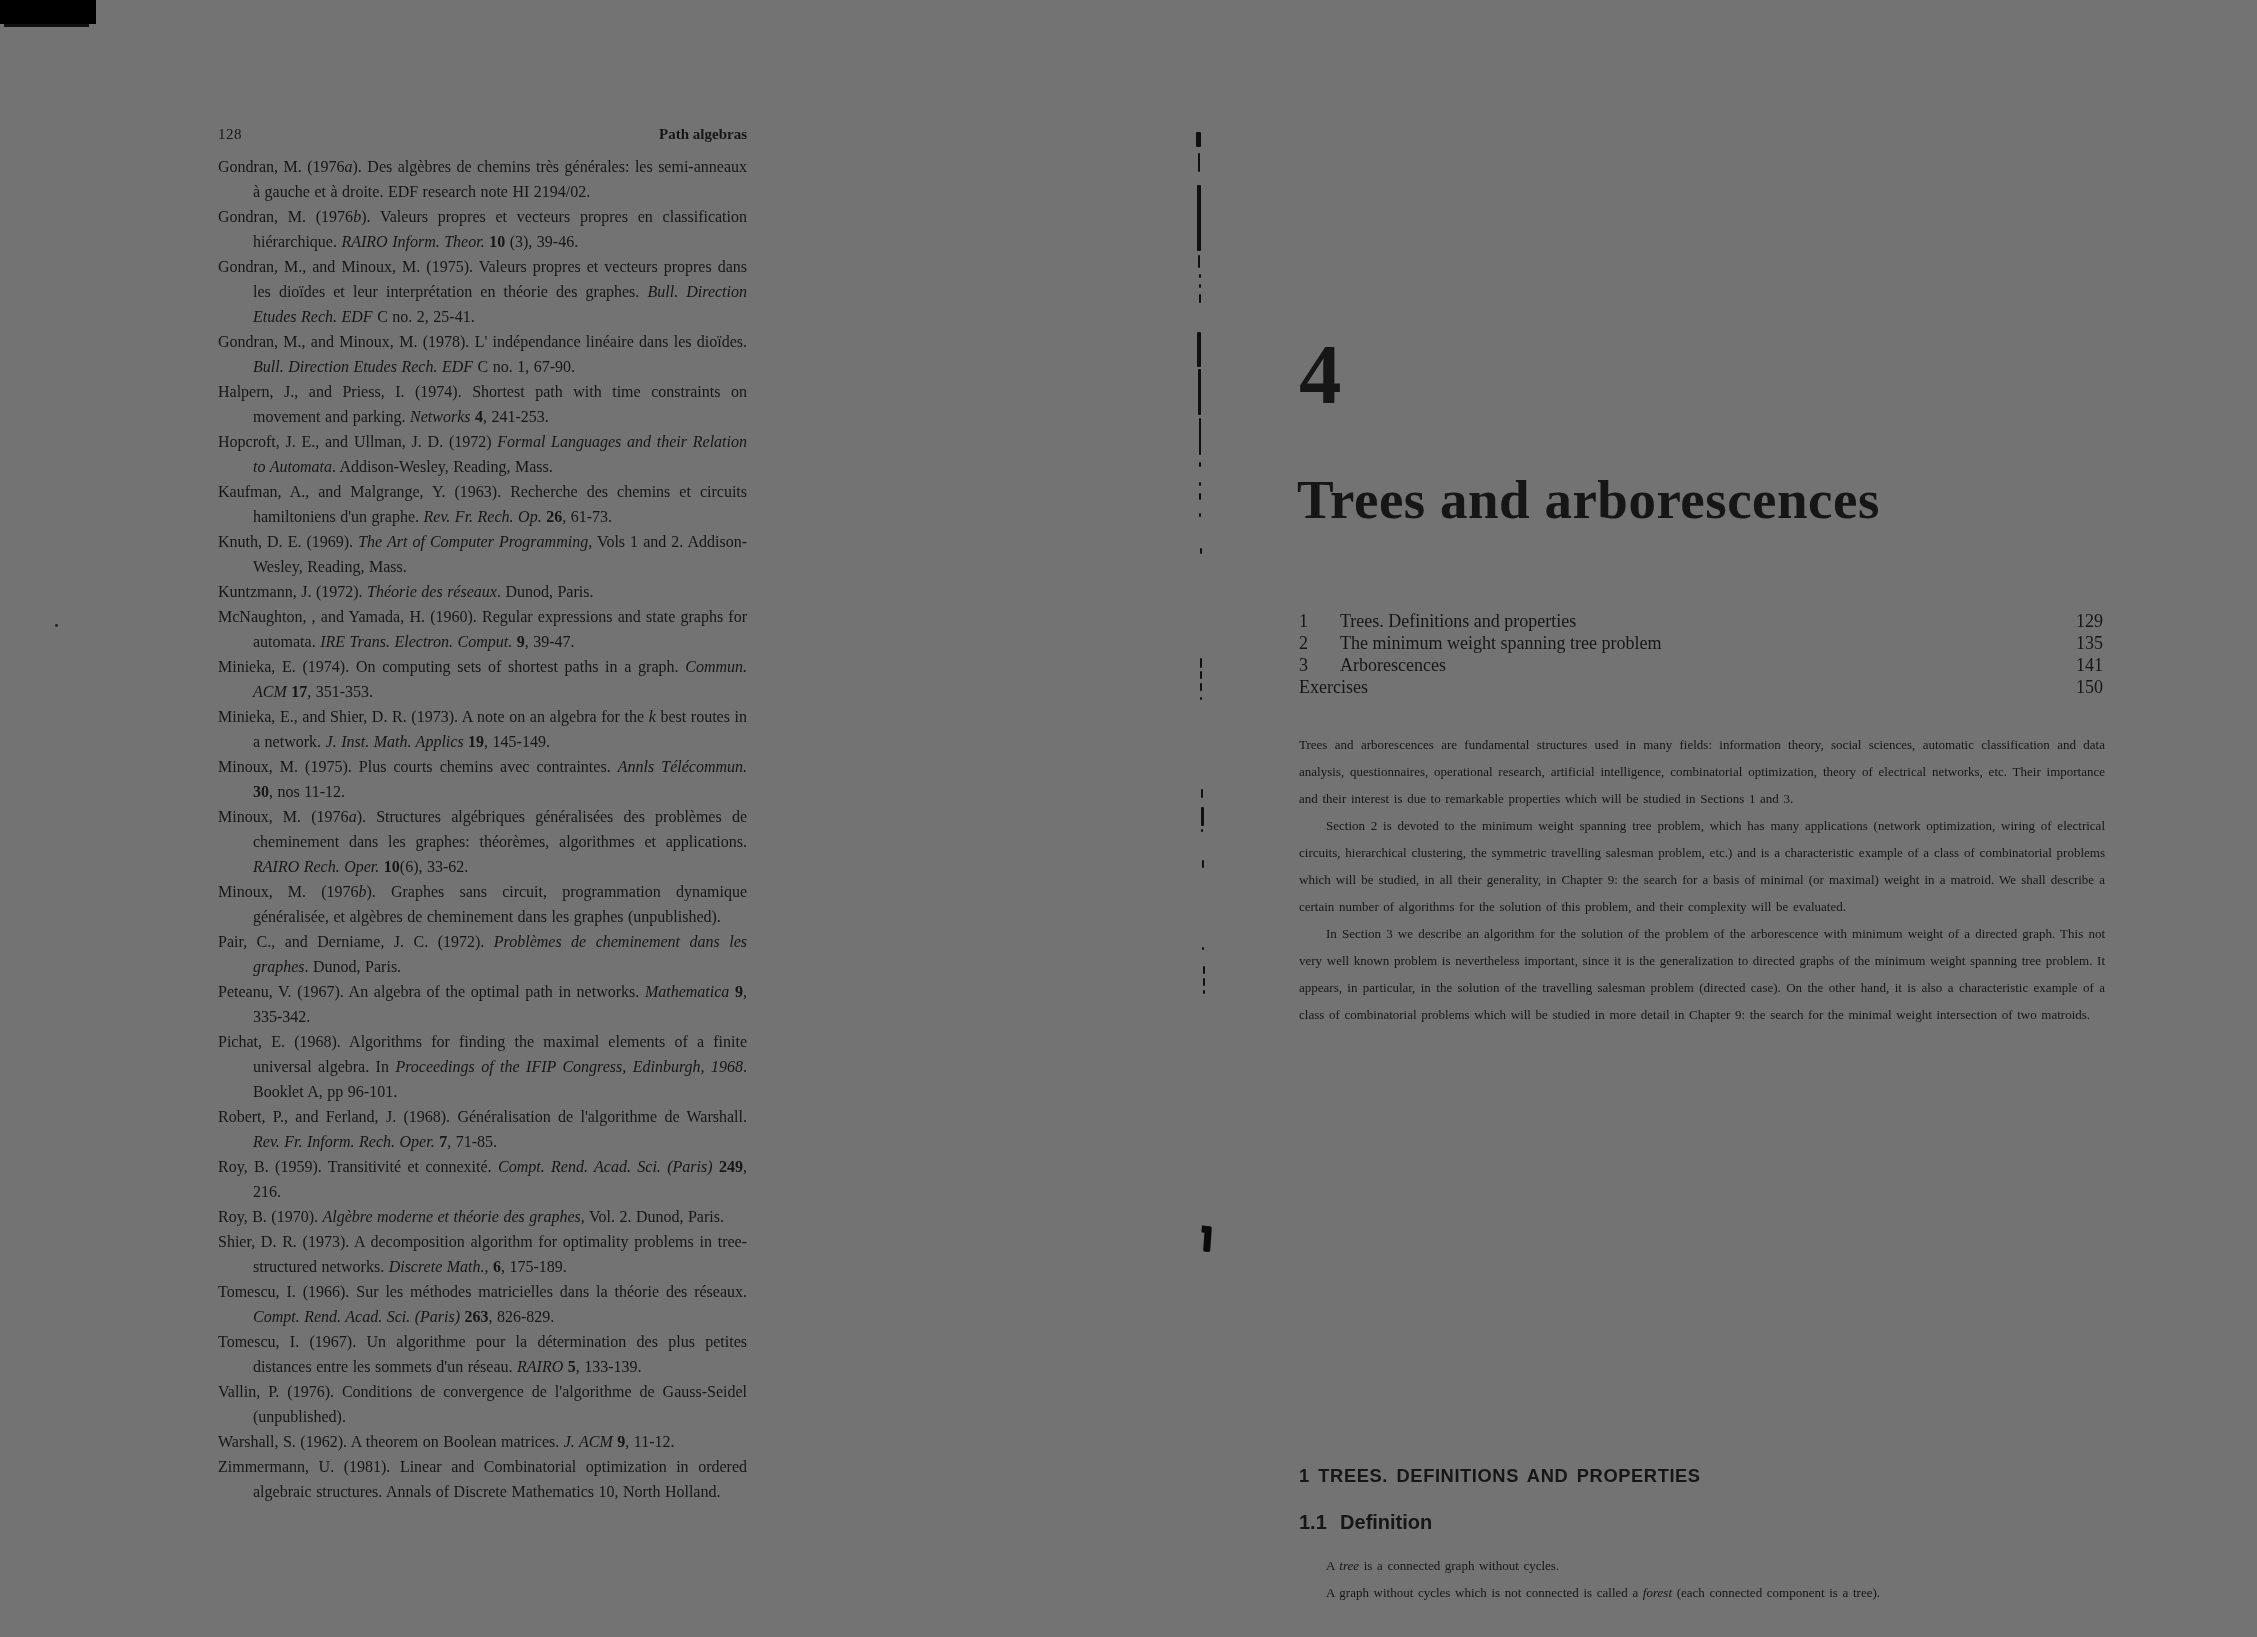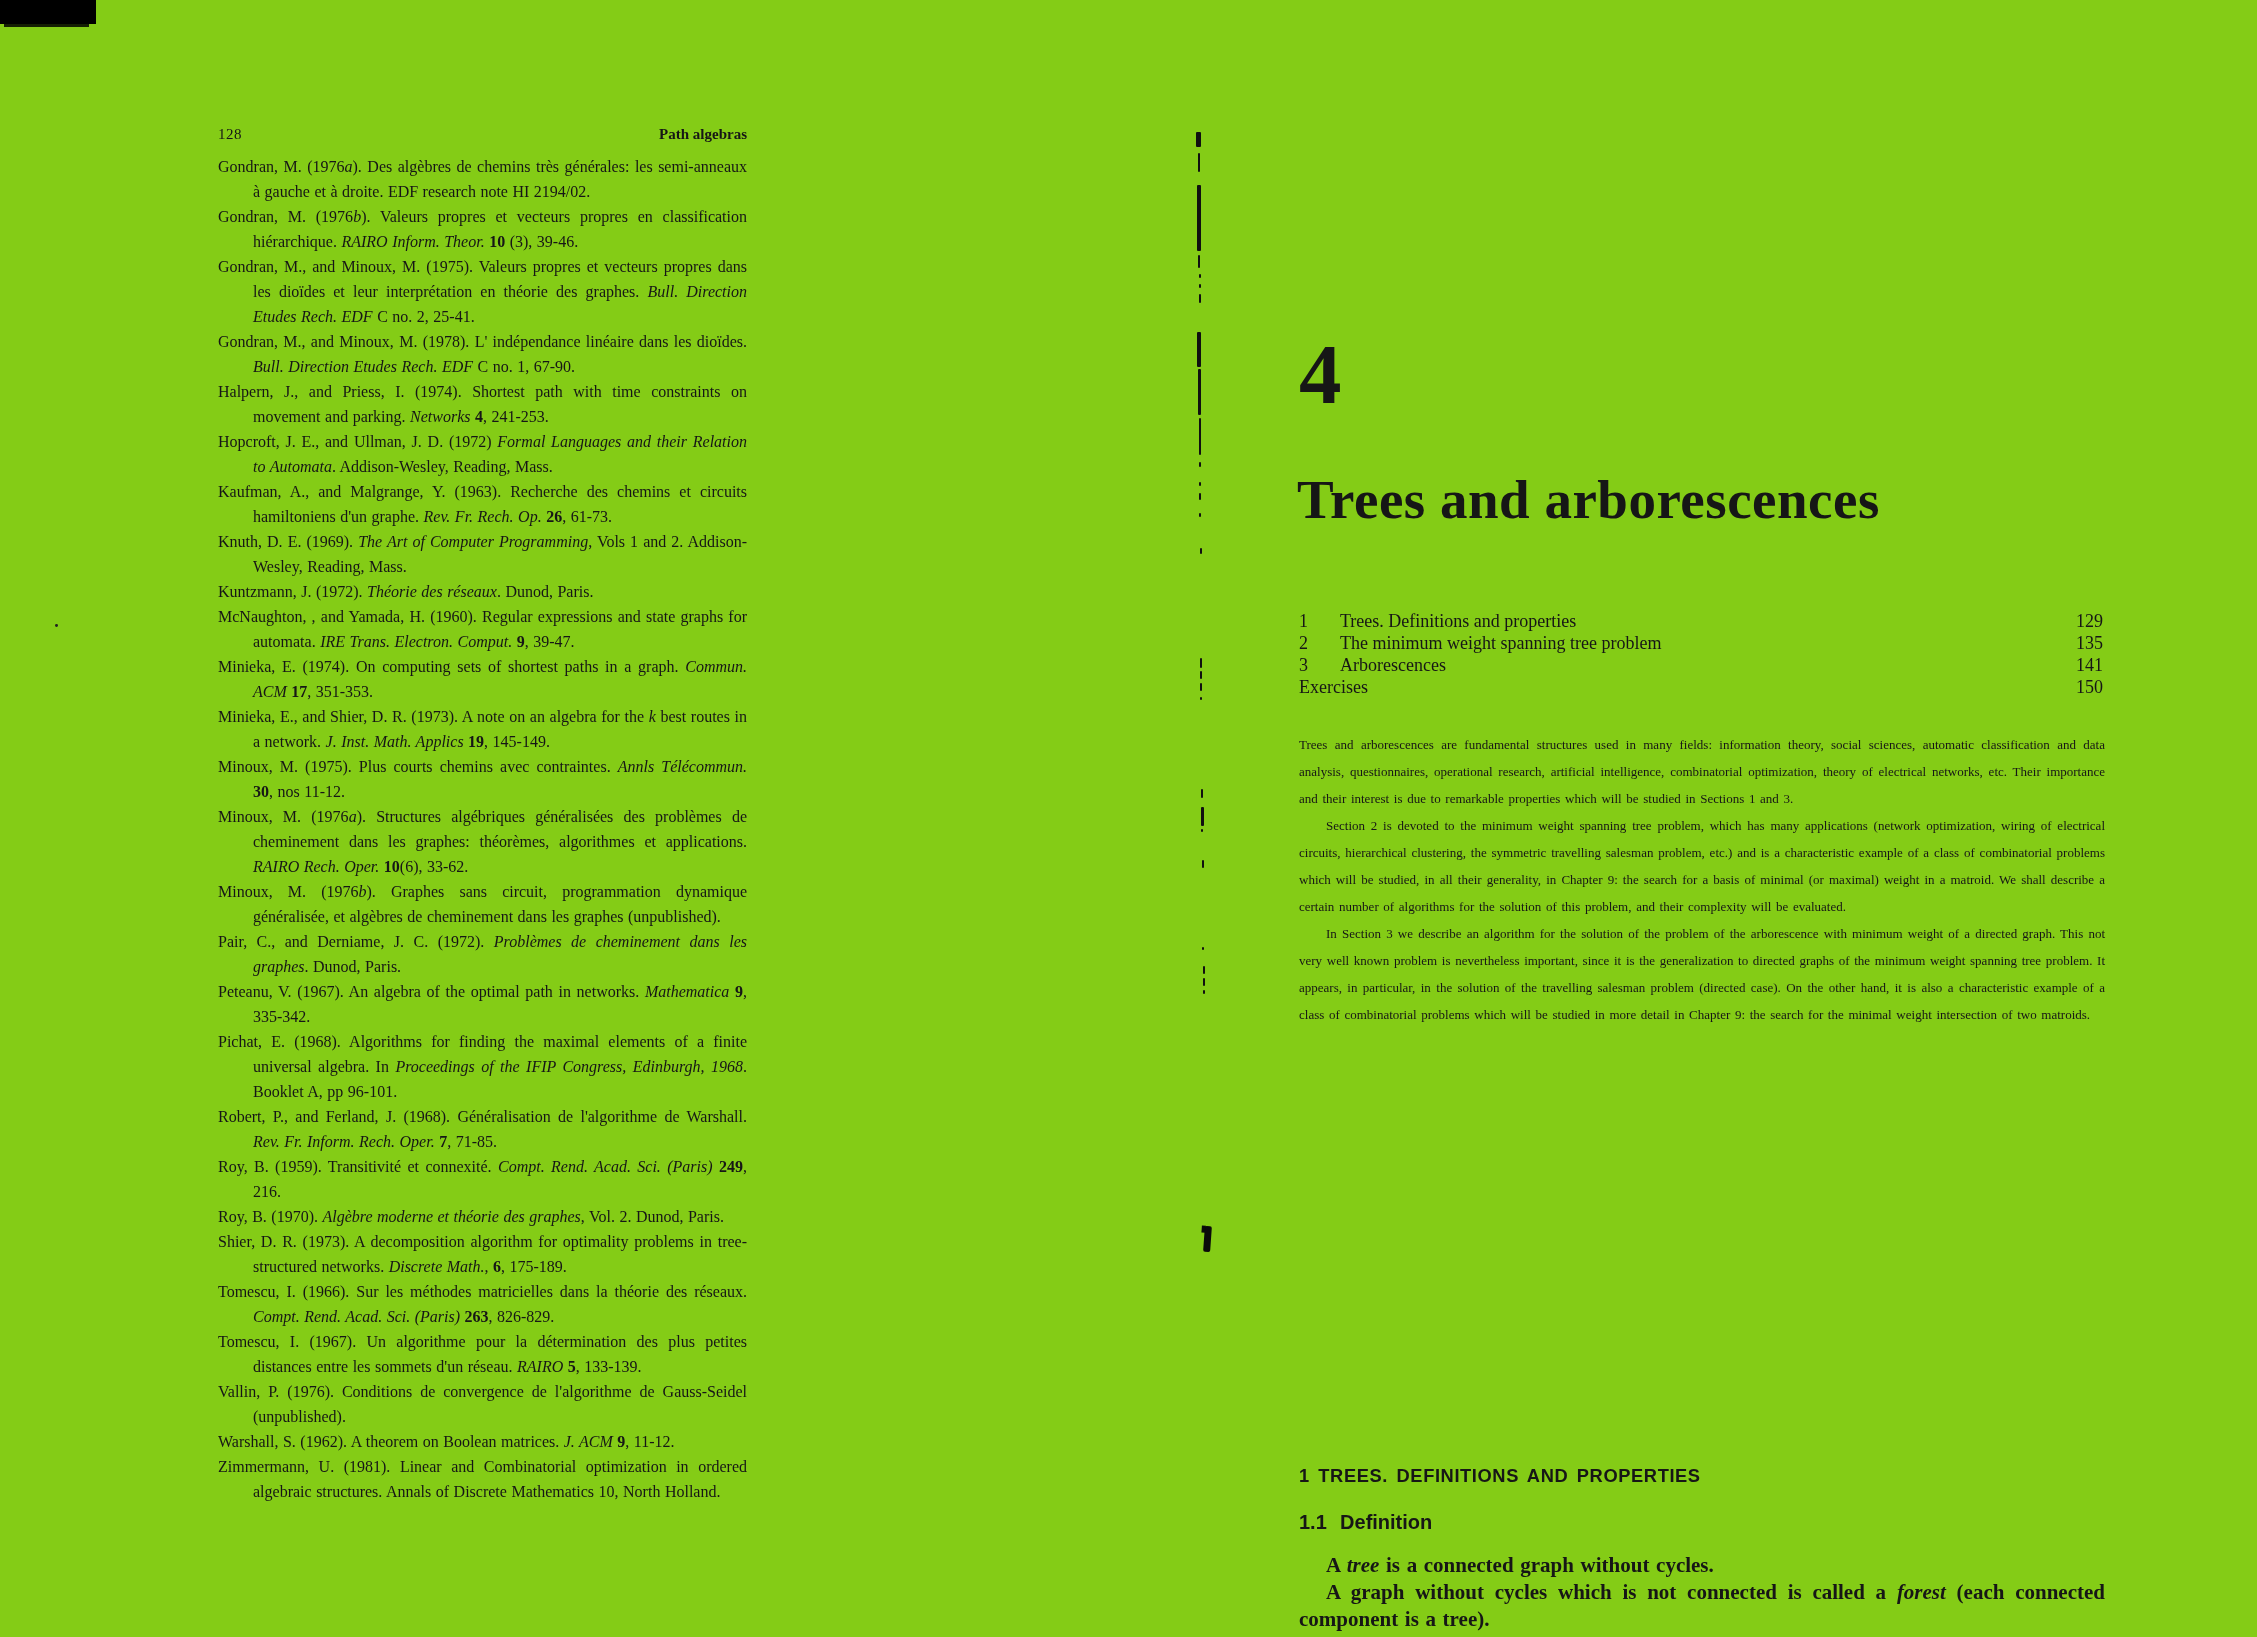--- a/index.html
+++ b/index.html
@@ -1,19 +1,19 @@
 <!DOCTYPE html>
 <html><head>
 <meta charset="utf-8">
 <style>
   html,body{margin:0;padding:0;background:#e8e8e8;}
   .canvas{
     position:relative;
     width:2257px;height:1638px;
-    background:#84cc16;
+    background:#737373;
     overflow:hidden;
     font-family:"Liberation Serif","DejaVu Serif",serif;
     color:#161616;
   }
   
   .corner-mark{position:absolute;left:0;top:0;width:96px;height:24px;background:#000;}
   .corner-mark::after{content:"";position:absolute;left:3.9px;top:24px;width:85px;height:2.9px;background:#000;opacity:.85;}
   .speck{position:absolute;width:2.9px;height:2.9px;background:#222;border-radius:50%;}
   .crease-seg{position:absolute;background:#101010;border-radius:1px;}
   .crease-bracket{position:absolute;left:1204px;top:1226px;width:6.8px;height:26px;background:#0a0a0a;border-radius:1.9px;transform:rotate(4deg);}
@@ -38,21 +38,21 @@
   .toc-page{flex:0 0 auto;text-align:right;}
   .rp-body{position:absolute;left:1299px;top:731px;width:806px;font-size:13px;line-height:27px;text-align:justify;word-spacing:1.4px;}
   .rp-body .para{margin:0;}
   .rp-body .para + .para{text-indent:27px;}
   .section-heading{position:absolute;left:1299px;top:1465px;margin:0;
     font-family:"Liberation Sans","DejaVu Sans",sans-serif;
     font-size:18.3px;font-weight:700;letter-spacing:0.6px;word-spacing:2.9px;}
   .subsection-heading{position:absolute;left:1299px;top:1511px;margin:0;
     font-family:"Liberation Sans","DejaVu Sans",sans-serif;
     font-size:20px;font-weight:700;word-spacing:7.7px;}
-  .rp-defs{position:absolute;left:1299px;top:1552px;width:806px;font-size:21px;line-height:27px;text-align:justify;word-spacing:1.4px;font-weight:bold;}
+  .rp-defs{position:absolute;left:1299px;top:1552px;width:806px;font-size:13px;line-height:27px;text-align:justify;word-spacing:1.4px;}
   .rp-defs .para{margin:0;text-indent:27px;}
 </style>
 </head>
 <body>
 
 <div class="canvas">
 
   <div class="corner-mark"></div>
   <div class="speck" style="left:55px;top:624px;"></div>
 

